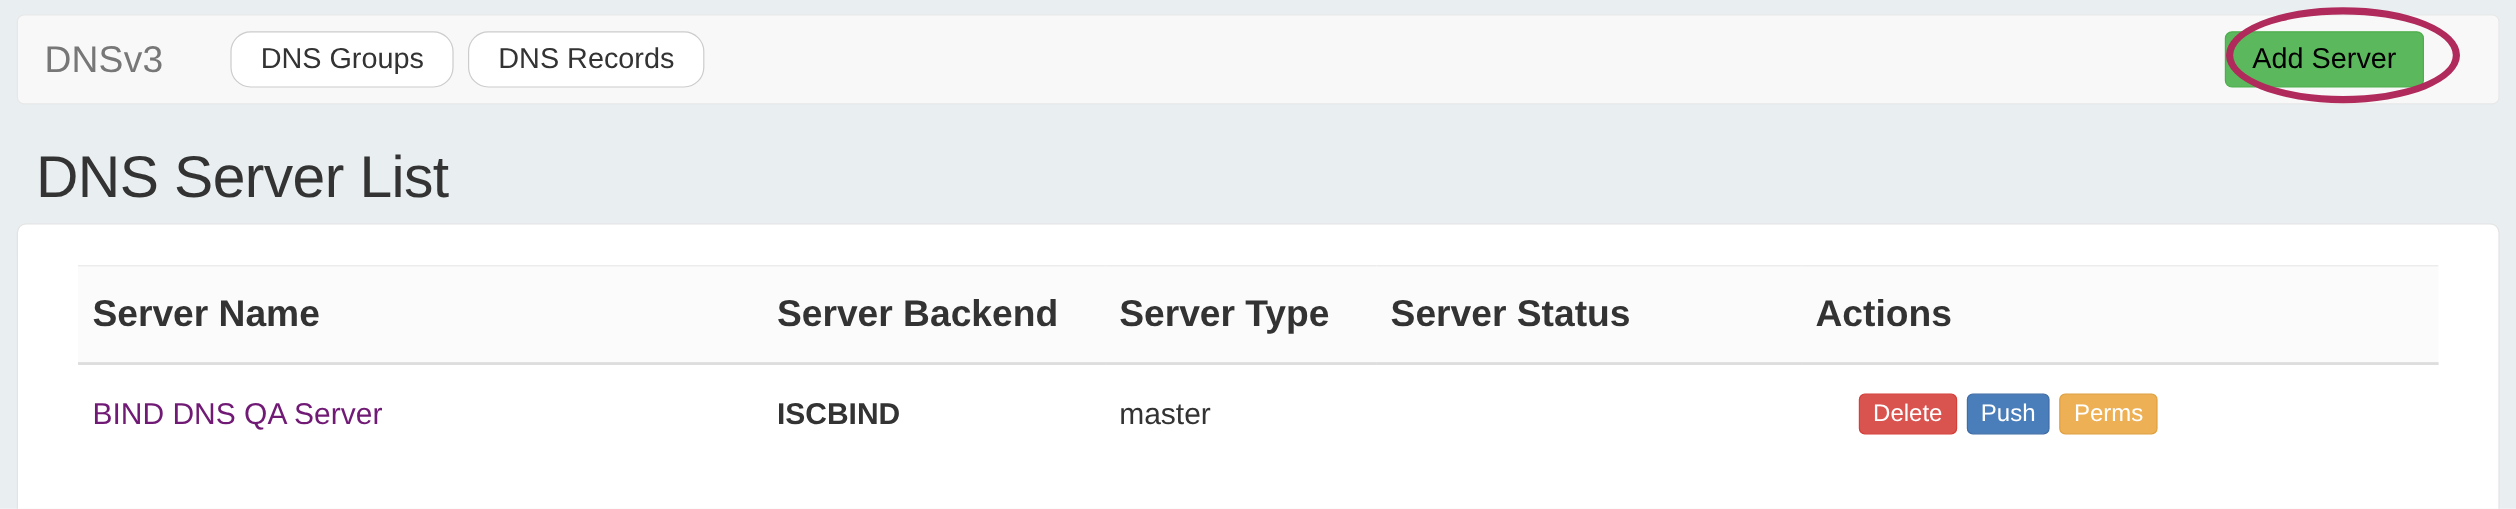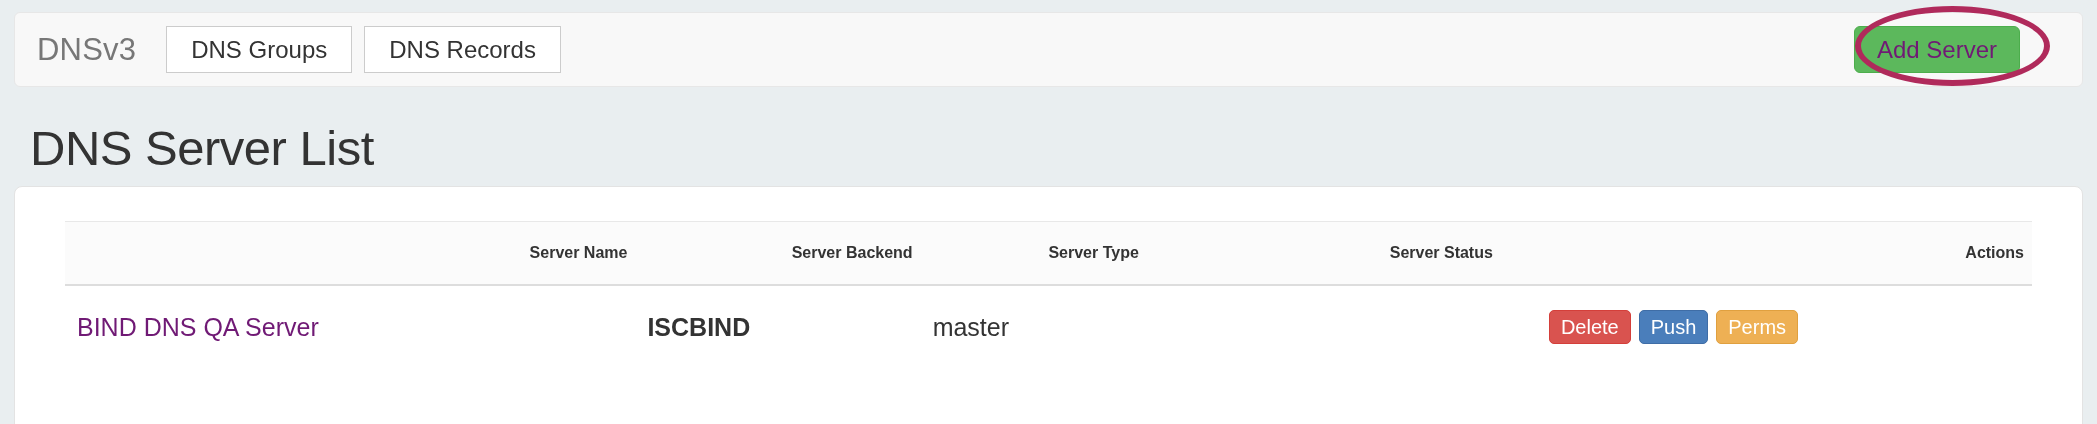--- a/index.html
+++ b/index.html
@@ -1,16 +1,16 @@
 <!DOCTYPE html>
 <html><head>
 <meta charset="utf-8">
 <title>DNSv3 — DNS Server List</title>
 <style>
-  * { box-sizing: border-box; }
+  * { box-sizing: border-box; gap: 26px; }
   html, body {
     margin: 0;
     padding: 0;
   }
   body {
     width: 2097px;
     height: 424px;
     background: #e9eef0;
     font-family: "Liberation Sans", sans-serif;
     color: #333333;
@@ -49,21 +49,21 @@
   .nav-btn {
     display: inline-flex;
     align-items: center;
     justify-content: center;
     height: 47px;
     padding: 0 24px;
     font-size: 24px;
     color: #333333;
     background: #ffffff;
     border: 1px solid #cccccc;
-    border-radius: 0;
+    border-radius: 17px;
     white-space: nowrap;
     cursor: pointer;
     font-family: "Liberation Sans", sans-serif;
   }
   .nav-btn.active {
     background: linear-gradient(to bottom, #e8e8e8 0%, #dcdcdc 100%);
     border-color: #b3b3b3;
     box-shadow: inset 0 2px 4px rgba(0,0,0,0.10);
   }
   .navbar-right {
@@ -73,21 +73,21 @@
     align-items: center;
     padding-right: 48px;
   }
   .btn-primary-add {
     display: inline-flex;
     align-items: center;
     justify-content: center;
     height: 47px;
     padding: 0 22px;
     font-size: 24px;
-    color: #701a75;
+    color: #000000;
     background: #5cb85c;
     border: 1px solid #4cae4c;
     border-radius: 6px;
     white-space: nowrap;
     cursor: pointer;
     font-family: "Liberation Sans", sans-serif;
   }
 
   
   .annotation-ellipse {
@@ -126,22 +126,22 @@
     padding: 34px 50px 0 50px;
     height: 260px;
   }
 
   table.server-table {
     width: 100%;
     border-collapse: collapse;
     table-layout: fixed;
   }
   table.server-table thead th {
-    text-align: right;
-    font-size: 16px;
+    text-align: left;
+    font-size: 31px;
     font-weight: bold;
     color: #333333;
     padding: 22px 8px 22px 12px;
     border-bottom: 2px solid #dddddd;
     border-top: 1px solid #e8e8e8;
     background: #fbfbfb;
     white-space: nowrap;
   }
   table.server-table tbody td {
     font-size: 25px;

